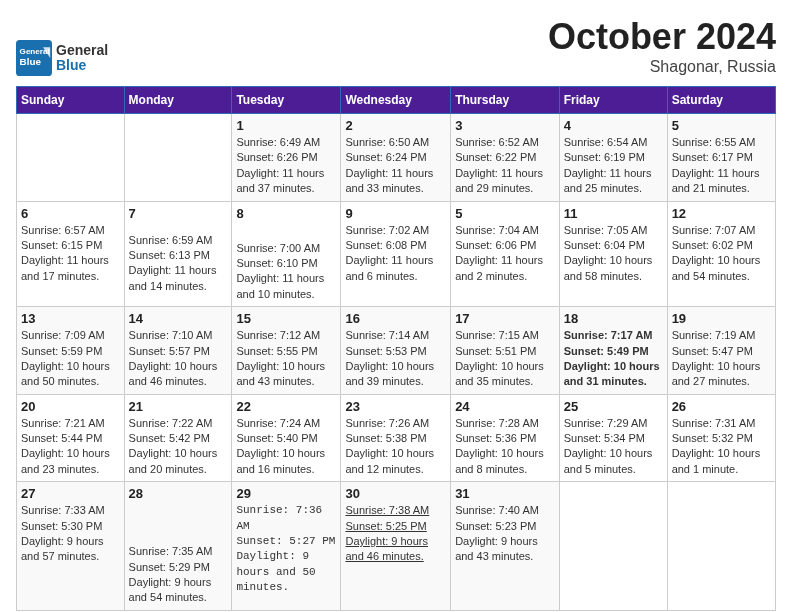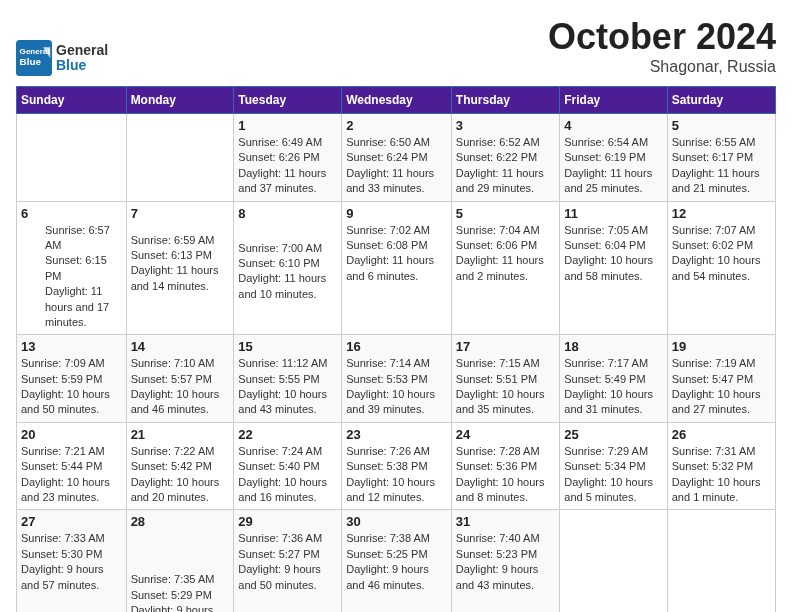--- a/index.html
+++ b/index.html
@@ -146,21 +146,21 @@
         <td>
           <span class="day-number">5</span>
           <div class="day-info" style="white-space: pre-line;">Sunrise: 6:55 AM
 Sunset: 6:17 PM
 Daylight: 11 hours and 21 minutes.</div>
         </td>
       </tr>
       <tr>
         <td>
           <span class="day-number">6</span>
-          <div class="day-info" style="white-space: pre-line; margin-left: 24px;">Sunrise: 6:57 AM
+          <div class="day-info" style="white-space: pre-line;">Sunrise: 6:57 AM
 Sunset: 6:15 PM
 Daylight: 11 hours and 17 minutes.</div>
         </td>
         <td>
           <span class="day-number">7</span>
           <div class="day-info" style="white-space: pre-line; margin-top: 12px;">Sunrise: 6:59 AM
 Sunset: 6:13 PM
 Daylight: 11 hours and 14 minutes.</div>
         </td>
         <td>
@@ -202,39 +202,39 @@
 Daylight: 10 hours and 50 minutes.</div>
         </td>
         <td>
           <span class="day-number">14</span>
           <div class="day-info" style="white-space: pre-line;">Sunrise: 7:10 AM
 Sunset: 5:57 PM
 Daylight: 10 hours and 46 minutes.</div>
         </td>
         <td>
           <span class="day-number">15</span>
-          <div class="day-info" style="white-space: pre-line;">Sunrise: 11:12 AM
+          <div class="day-info" style="white-space: pre-line;">Sunrise: 7:12 AM
 Sunset: 5:55 PM
 Daylight: 10 hours and 43 minutes.</div>
         </td>
         <td>
           <span class="day-number">16</span>
           <div class="day-info" style="white-space: pre-line;">Sunrise: 7:14 AM
 Sunset: 5:53 PM
 Daylight: 10 hours and 39 minutes.</div>
         </td>
         <td>
           <span class="day-number">17</span>
           <div class="day-info" style="white-space: pre-line;">Sunrise: 7:15 AM
 Sunset: 5:51 PM
 Daylight: 10 hours and 35 minutes.</div>
         </td>
         <td>
           <span class="day-number">18</span>
-          <div class="day-info" style="white-space: pre-line;">Sunrise: 7:17 AM
+          <div class="day-info" style="white-space: pre-line; font-weight: bold;">Sunrise: 7:17 AM
 Sunset: 5:49 PM
 Daylight: 10 hours and 31 minutes.</div>
         </td>
         <td>
           <span class="day-number">19</span>
           <div class="day-info" style="white-space: pre-line;">Sunrise: 7:19 AM
 Sunset: 5:47 PM
 Daylight: 10 hours and 27 minutes.</div>
         </td>
       </tr>
@@ -290,27 +290,27 @@
 Daylight: 9 hours and 57 minutes.</div>
         </td>
         <td>
           <span class="day-number">28</span>
           <div class="day-info" style="white-space: pre-line; margin-top: 43px;">Sunrise: 7:35 AM
 Sunset: 5:29 PM
 Daylight: 9 hours and 54 minutes.</div>
         </td>
         <td>
           <span class="day-number">29</span>
-          <div class="day-info" style="white-space: pre-line;">Sunrise: 7:36 AM
+          <div class="day-info" style="white-space: pre-line; font-family: Liberation Mono, monospace;">Sunrise: 7:36 AM
 Sunset: 5:27 PM
 Daylight: 9 hours and 50 minutes.</div>
         </td>
         <td>
           <span class="day-number">30</span>
-          <div class="day-info" style="white-space: pre-line;">Sunrise: 7:38 AM
+          <div class="day-info" style="white-space: pre-line; text-decoration: underline;">Sunrise: 7:38 AM
 Sunset: 5:25 PM
 Daylight: 9 hours and 46 minutes.</div>
         </td>
         <td>
           <span class="day-number">31</span>
           <div class="day-info" style="white-space: pre-line;">Sunrise: 7:40 AM
 Sunset: 5:23 PM
 Daylight: 9 hours and 43 minutes.</div>
         </td>
         <td class="empty-cell"></td>

